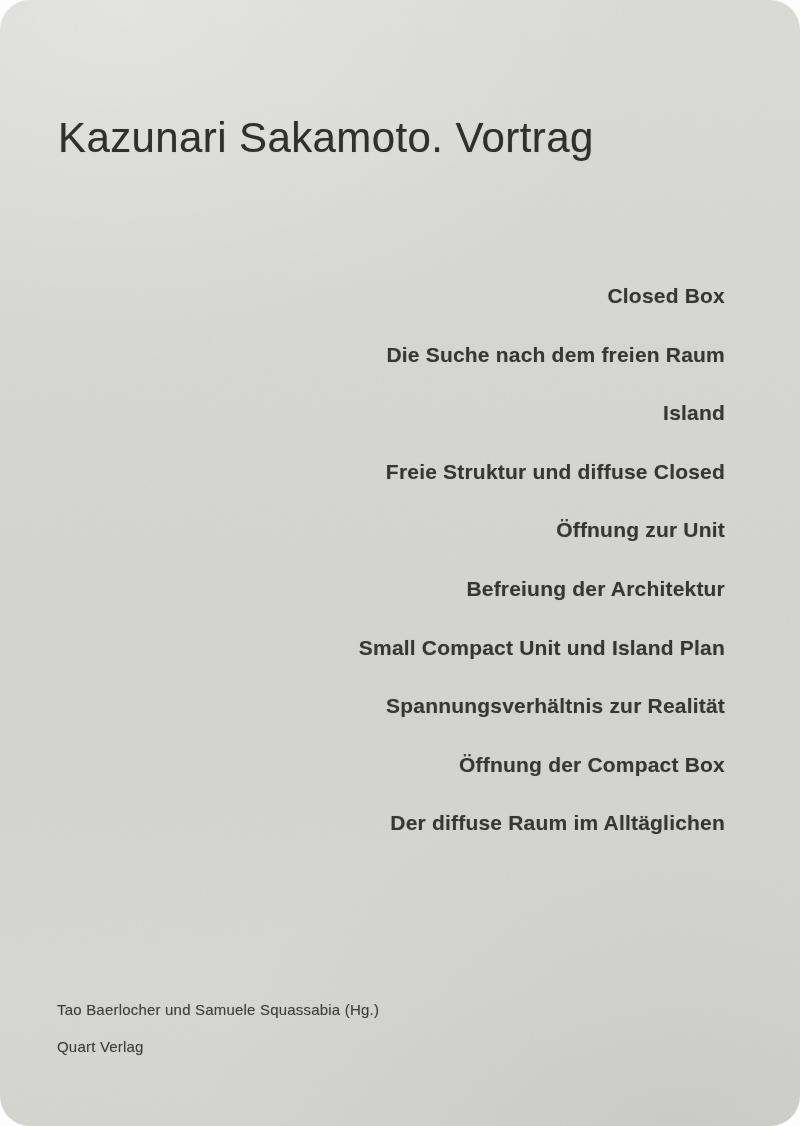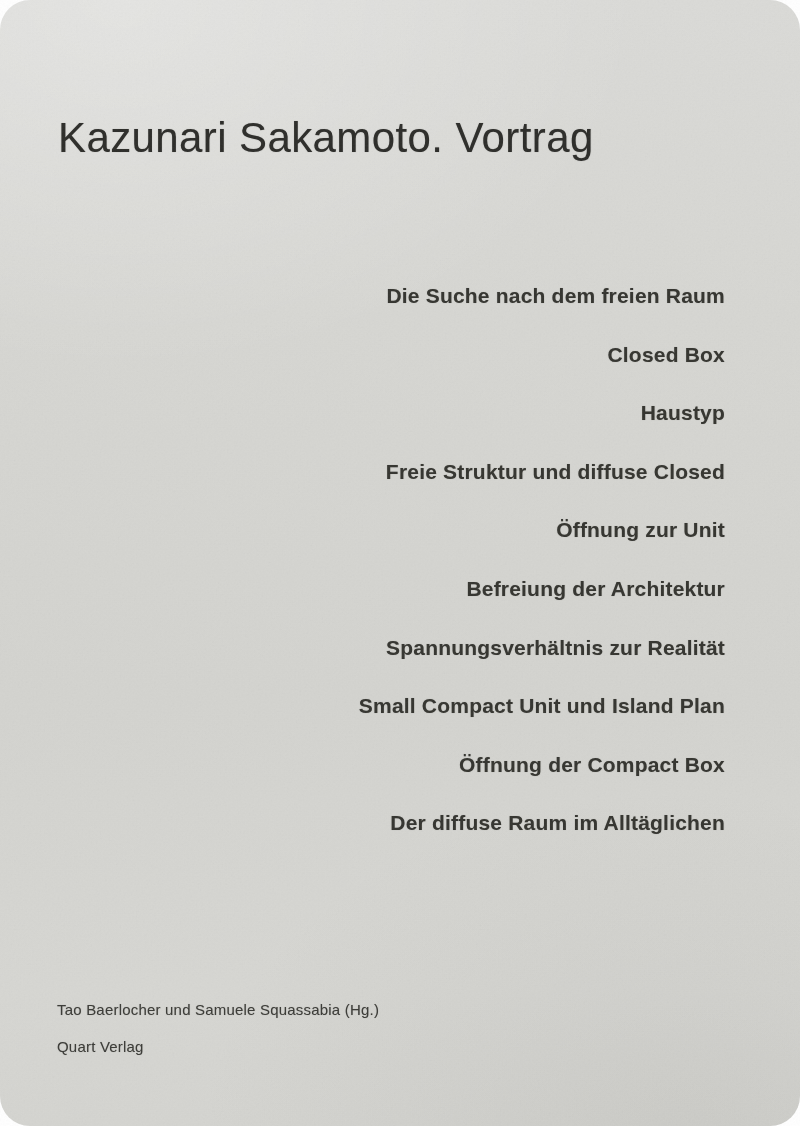--- a/index.html
+++ b/index.html
@@ -69,28 +69,28 @@
   .credits .publisher { margin: 0; }
 </style>
 </head>
 <body>
 
 <div class="cover">
 
   <h1 class="title">Kazunari Sakamoto. Vortrag</h1>
 
   <div class="contents">
+    <div class="toc-line">Closed Box</div>
     <div class="toc-line">Die Suche nach dem freien Raum</div>
-    <div class="toc-line">Closed Box</div>
-    <div class="toc-line">Haustyp</div>
+    <div class="toc-line">Island</div>
     <div class="toc-line">Freie Struktur und diffuse Closed</div>
     <div class="toc-line">Öffnung zur Unit</div>
     <div class="toc-line">Befreiung der Architektur</div>
+    <div class="toc-line">Small Compact Unit und Island Plan</div>
     <div class="toc-line">Spannungsverhältnis zur Realität</div>
-    <div class="toc-line">Small Compact Unit und Island Plan</div>
     <div class="toc-line">Öffnung der Compact Box</div>
     <div class="toc-line">Der diffuse Raum im Alltäglichen</div>
   </div>
 
   <div class="credits">
     <p class="editors">Tao Baerlocher und Samuele Squassabia (Hg.)</p>
     <p class="publisher">Quart Verlag</p>
   </div>
 
   <svg class="grain" width="800" height="1126" xmlns="http://www.w3.org/2000/svg">

